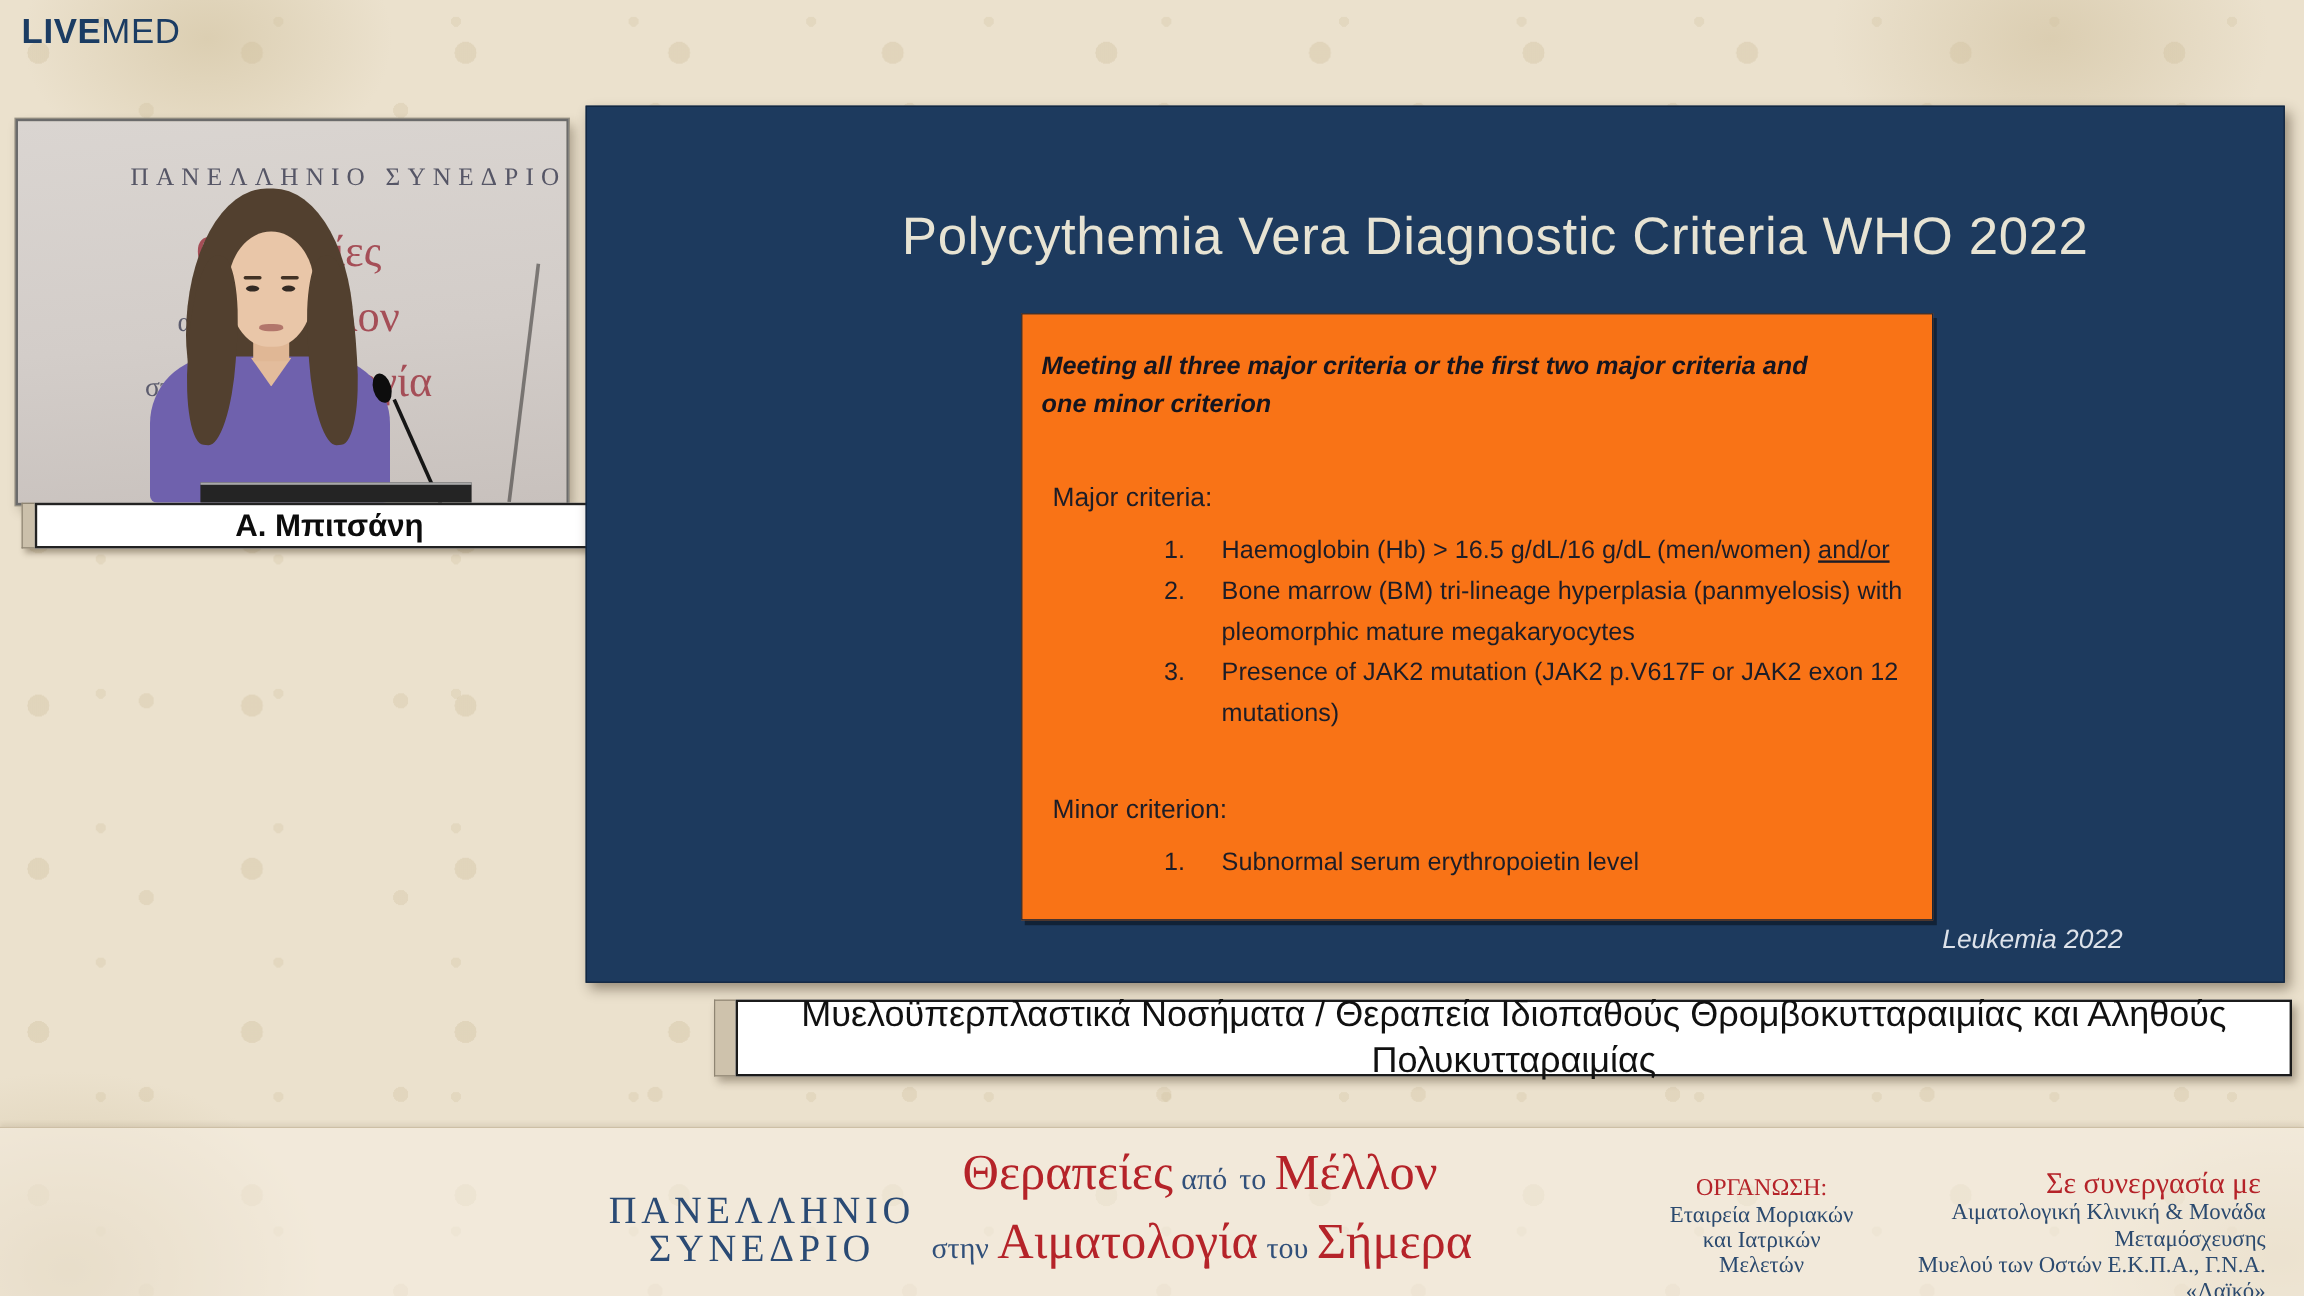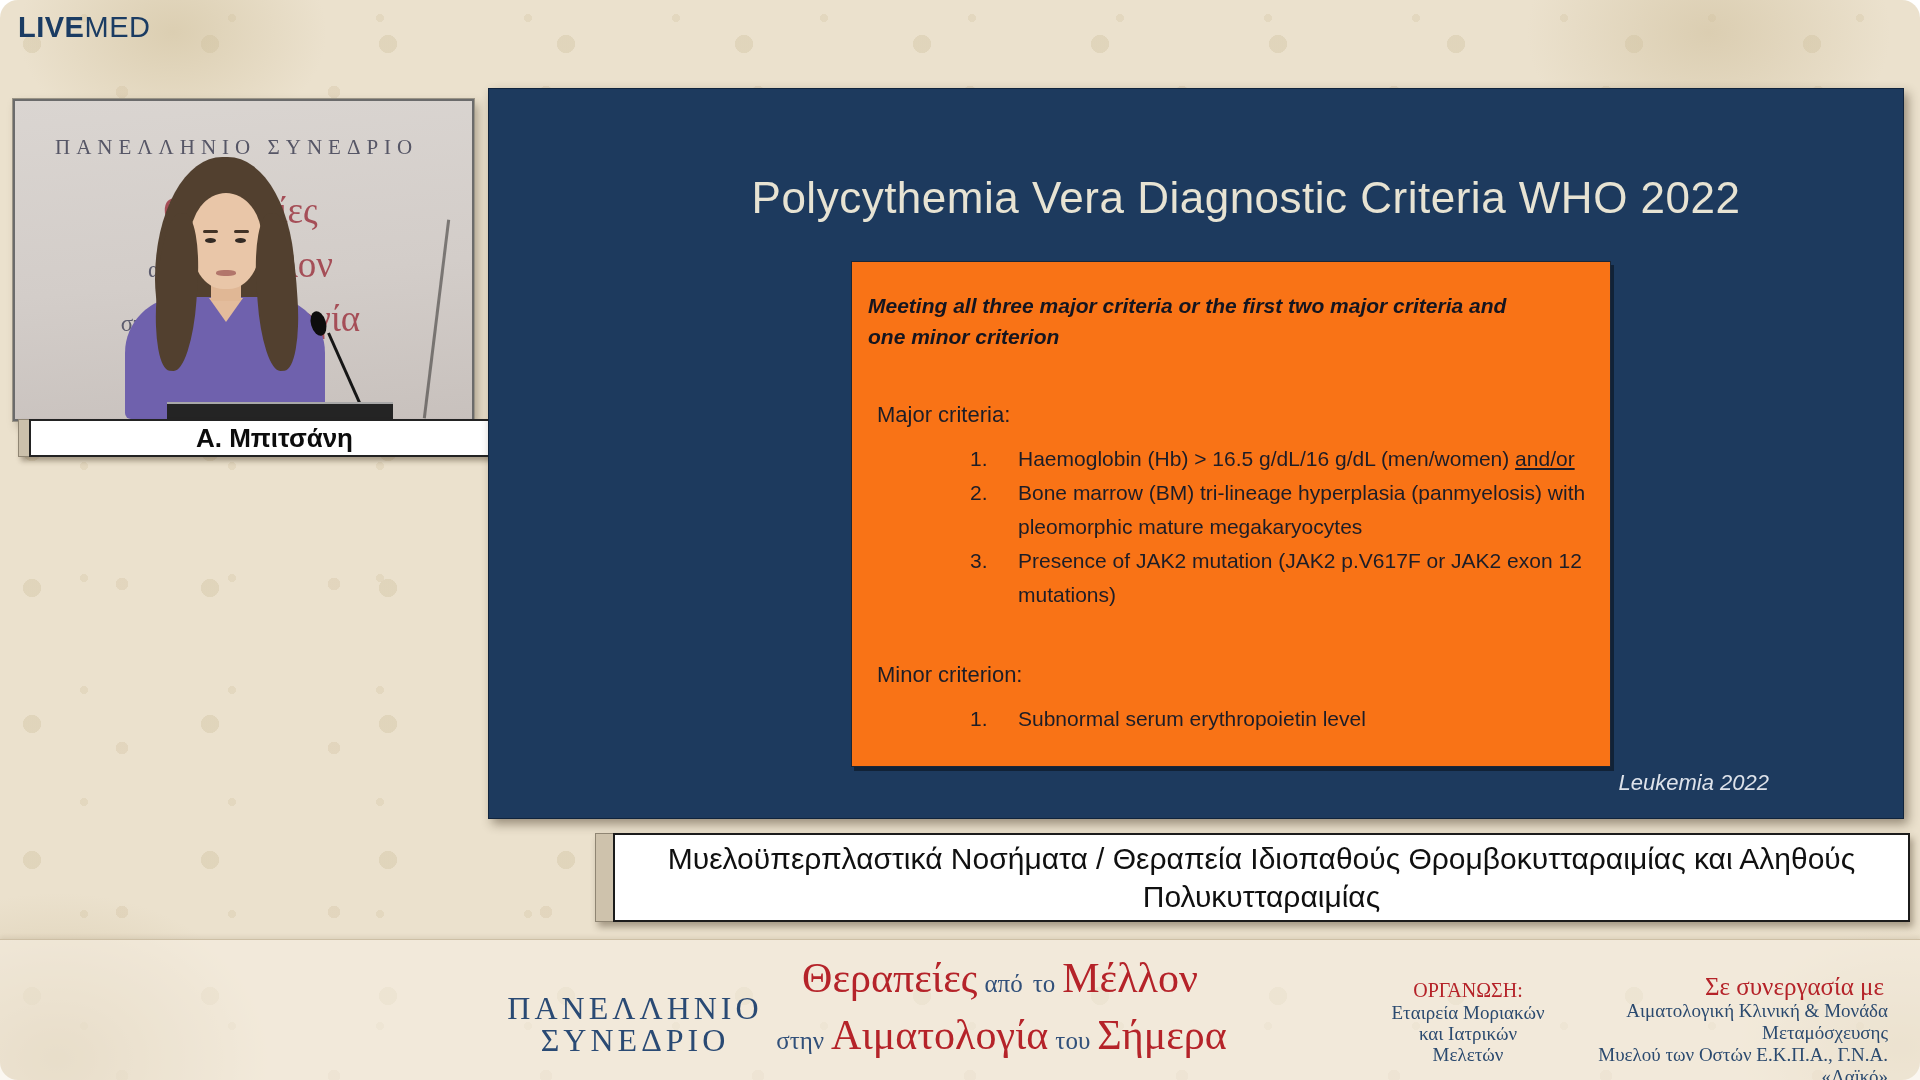--- a/index.html
+++ b/index.html
@@ -8,33 +8,33 @@
     background-color:#ebe1cd;
     background-image:
       radial-gradient(ellipse 260px 190px at 89% 3%, rgba(206,190,155,0.55), rgba(206,190,155,0) 70%),
       radial-gradient(ellipse 300px 230px at 3% 98%, rgba(198,181,143,0.60), rgba(198,181,143,0) 72%),
       radial-gradient(ellipse 220px 160px at 9% 3%, rgba(204,188,151,0.50), rgba(204,188,151,0) 70%),
       radial-gradient(ellipse 240px 170px at 99% 97%, rgba(204,188,151,0.45), rgba(204,188,151,0) 70%),
       radial-gradient(circle 13px at 32px 44px, rgba(203,186,150,0.32) 70%, rgba(203,186,150,0) 71%),
       radial-gradient(circle 9px at 122px 92px, rgba(203,186,150,0.28) 70%, rgba(203,186,150,0) 71%),
       radial-gradient(circle 6px at 84px 18px, rgba(210,196,164,0.33) 70%, rgba(210,196,164,0) 71%);
     background-repeat:no-repeat,no-repeat,no-repeat,no-repeat,repeat,repeat,repeat;
-    background-size:auto,auto,auto,auto,178px 136px,212px 164px,148px 112px;border-radius:18px;}
+    background-size:auto,auto,auto,auto,178px 136px,212px 164px,148px 112px;}
 
   
   .logo{position:absolute;left:18px;top:11px;font-size:29px;letter-spacing:.5px;color:#1b3c63;}
   .logo .lg-live{font-weight:800;}
   .logo .lg-med{font-weight:400;}
 
   
   .video-panel{position:absolute;left:13px;top:99px;width:457px;height:318px;
     border:2px solid #6b6b6b;box-shadow:0 0 0 1px #9a9486,4px 5px 9px rgba(60,45,25,.35);
     background:linear-gradient(175deg,#dad5d1 0%,#d3cdc9 55%,#c8c1bd 100%);overflow:hidden;}
-  .backdrop-title{position:absolute;left:0;top:34px;width:100%;text-align:left;
-    font-family:"Liberation Serif",serif;font-size:21px;letter-spacing:6px;color:#565666;padding-left:40px;}
+  .backdrop-title{position:absolute;left:0;top:34px;width:100%;text-align:right;
+    font-family:"Liberation Serif",serif;font-size:21px;letter-spacing:6px;color:#565666;}
   .backdrop-red{position:absolute;left:88px;top:86px;width:275px;text-align:center;
     font-family:"Liberation Serif",serif;line-height:47px;}
   .backdrop-red .br-big{font-size:37px;color:#a54e57;}
   .backdrop-red .br-small{font-size:23px;color:#5c5c6e;}
   .stand-line{position:absolute;left:420px;top:118px;width:3px;height:200px;background:rgba(50,48,46,.55);transform:rotate(7deg);}
   .hair-back{position:absolute;left:140px;top:56px;width:140px;height:218px;background:#52402f;
     border-radius:48% 48% 42% 42% / 56% 56% 44% 44%;}
   .shirt{position:absolute;left:110px;top:196px;width:200px;height:122px;background:#6f61ad;
     border-radius:56px 56px 6px 6px;}
   .collar{position:absolute;left:194px;top:197px;width:34px;height:24px;background:#e3bc9c;
@@ -73,21 +73,21 @@
     padding:28px 0 0 16px;color:#15151f;}
   .cb-heading{font-size:22px;padding-left:25px;margin-top:50px;}
   .criteria-box ol{list-style:none;margin:14px 0 0 0;padding:0;}
   .criteria-box li{display:flex;font-size:21px;line-height:34px;}
   .criteria-box li .num{flex:0 0 48px;margin-left:118px;}
   .criteria-box li .itxt{flex:1;padding-right:4px;}
   .u{text-decoration:underline;}
   .citation{position:absolute;right:134px;bottom:22px;font-style:italic;font-size:22px;color:#dde2ea;}
 
   
-  .session-banner{position:absolute;left:595px;top:833px;width:1315px;height:89px;display:flex;
+  .session-banner{position:absolute;left:595px;top:833px;width:1315px;height:64px;display:flex;
     box-shadow:3px 5px 7px rgba(60,45,25,.40);}
   .banner-edge{flex:0 0 17px;background:#cec2ac;border:1px solid #8f8573;border-right:none;}
   .banner-box{flex:1;background:#fff;border:2px solid #1b1b1b;box-sizing:border-box;
     display:flex;flex-direction:column;justify-content:center;text-align:center;}
   .banner-line{font-size:30px;line-height:38px;color:#101010;}
 
   
   .footer{position:absolute;left:0;bottom:0;width:1920px;height:140px;
     background:rgba(247,241,230,.55);border-top:1px solid #cdbfa5;box-shadow:0 -2px 4px rgba(90,70,40,.10);}
   .f-congress{position:absolute;left:500px;top:52px;width:270px;text-align:center;

